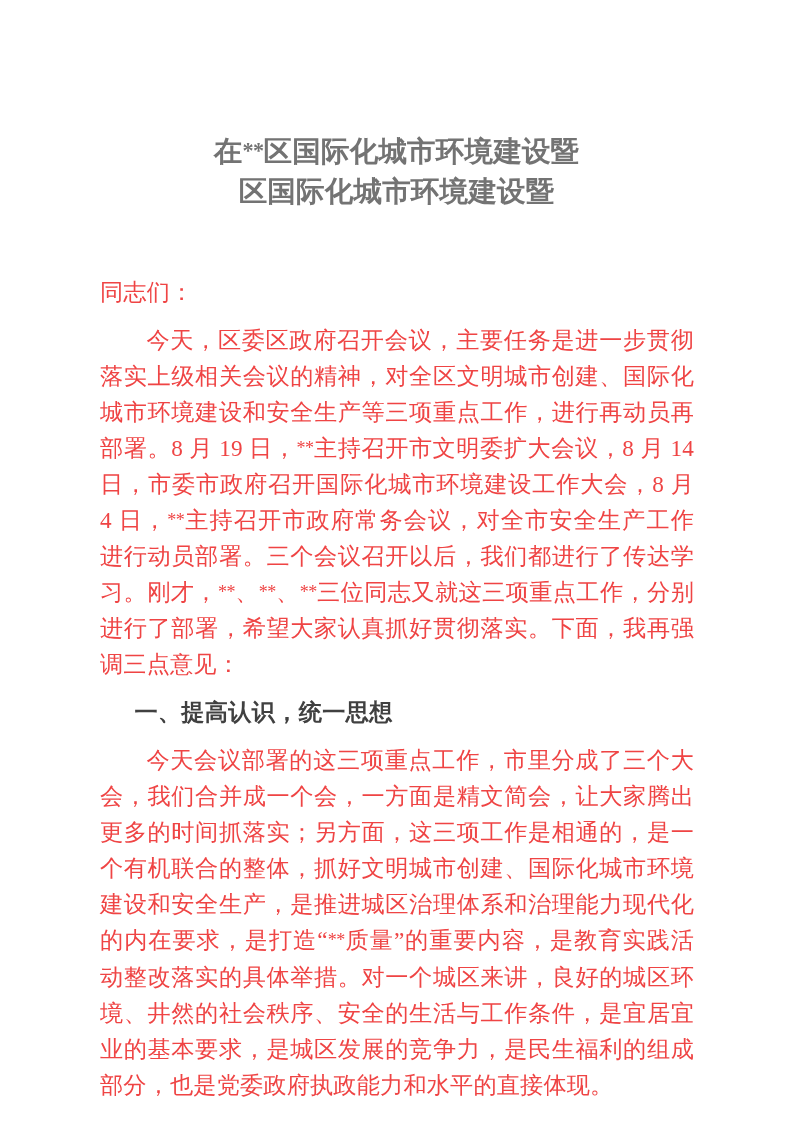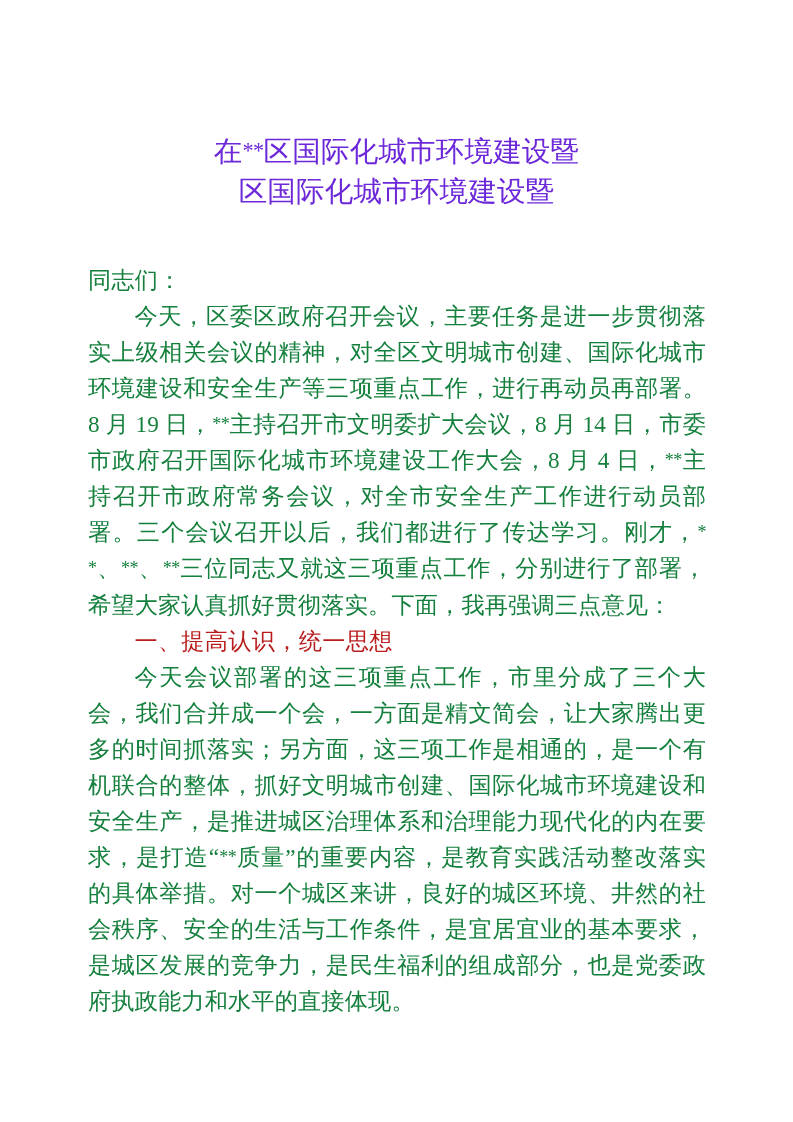--- a/index.html
+++ b/index.html
@@ -27,57 +27,57 @@
   
   .doc-title {
     position: absolute;
     left: 88px;
     top: 131px;
     width: 617px;
     text-align: center;
     font-family: "Liberation Serif", "DejaVu Serif", serif;
     font-size: 28.5px;
     line-height: 40px;
-    font-weight: 400;
+    font-weight: 700;
     letter-spacing: 0.2px;
-    color: #6d28d9;
+    color: #737373;
   }
   .doc-title .tline { display: block; white-space: nowrap; }
 
   
   .body-block {
     position: absolute;
     left: 88px;
     top: 262px;
     width: 618px;
   }
 
   .para {
     font-family: "Liberation Serif", "DejaVu Serif", serif;
     font-size: 23.2px;
     line-height: 36px;
-    color: #15803d;
-    margin: 0;
+    color: #ef4444;
+    margin: 12px;
     text-align: justify;
     text-justify: inter-character;
     text-align-last: left;
     letter-spacing: 0.15px;
     word-break: break-all;
   }
 
   .para.indent { text-indent: 2em; }
   .para.flush  { text-indent: 0; }
 
   
   .sec-heading {
     font-family: "Liberation Sans", "DejaVu Sans", sans-serif;
     font-size: 23.2px;
     line-height: 36px;
-    font-weight: 400;
-    color: #b91c1c;
+    font-weight: 700;
+    color: #404040;
     text-indent: 2em;
     margin: 0;
     letter-spacing: 0.3px;
     white-space: nowrap;
   }
 
   
   .ast2 {
     font-family: "Liberation Serif", "DejaVu Serif", serif;
     font-size: 0.78em;

